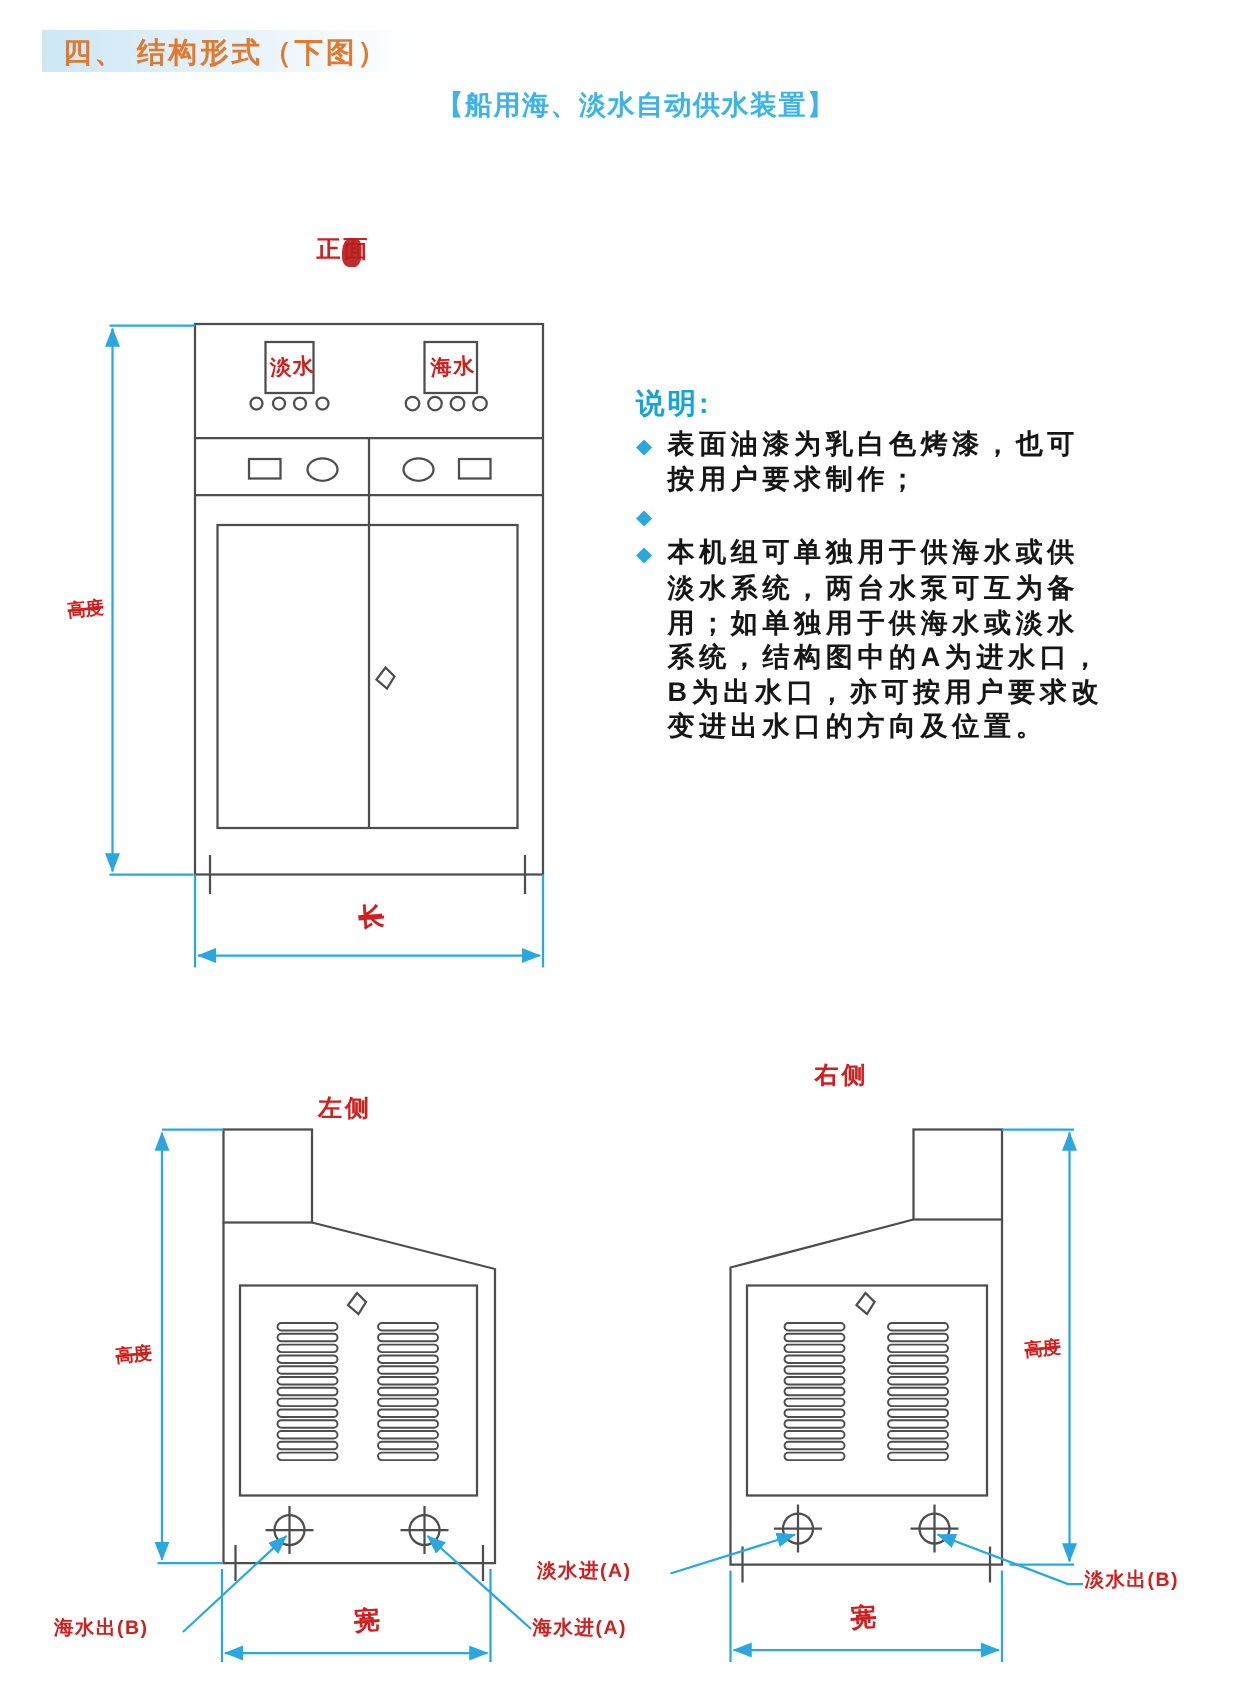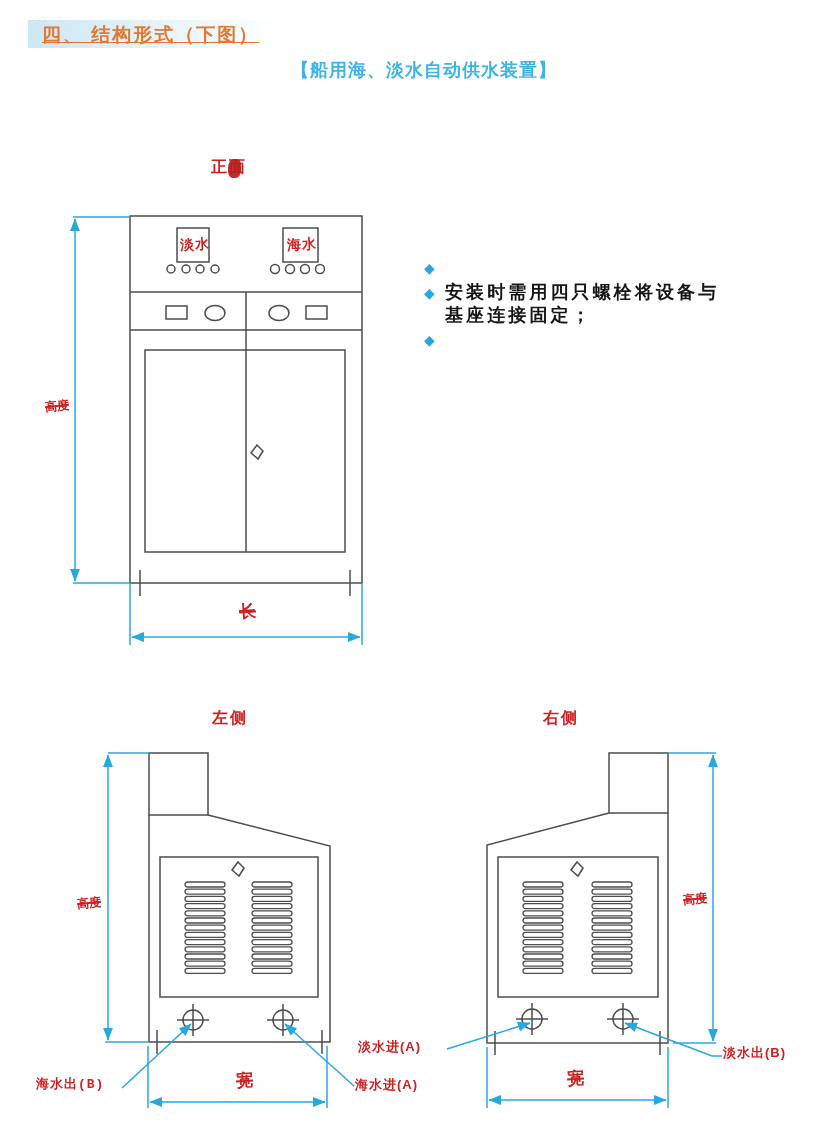--- a/index.html
+++ b/index.html
@@ -3,21 +3,21 @@
 <meta charset="utf-8">
 <style>
   html,body{margin:0;padding:0;background:#ffffff;}
   body{width:830px;height:1123px;position:relative;overflow:hidden;
        font-family:"Liberation Sans","DejaVu Sans",sans-serif;}
   .abs{position:absolute;}
   
   .hdr-bar{left:28px;top:20px;width:252px;height:28px;
            background:linear-gradient(90deg,#cde7f5 0%,#e8f4fb 55%,#ffffff 100%);}
   .hdr-title{left:42px;top:22px;font-size:19px;font-weight:bold;color:#e2792e;
-             letter-spacing:2px;white-space:nowrap;text-decoration:underline;}
+             letter-spacing:2px;white-space:nowrap;}
   .subtitle{left:291px;top:58px;font-size:18px;font-weight:bold;color:#3db4e5;
             letter-spacing:1px;white-space:nowrap;}
   
   .notes{left:424px;top:256px;width:344px;}
   .notes-heading{font-size:19px;font-weight:bold;color:#13a3dd;letter-spacing:2px;margin-bottom:3px;}
   .note-item{display:flex;align-items:flex-start;margin:0 0 1px 0;}
   .note-diamond{flex:0 0 21px;color:#29a8e0;font-size:14px;line-height:23px;padding-top:1px;}
   .note-text{font-size:18px;font-weight:bold;color:#161616;line-height:23.2px;
              letter-spacing:3.1px;white-space:pre-line;}
   
@@ -158,45 +158,52 @@
     <line x1="530" y1="1023" x2="447" y2="1049" marker-start="url(#ab)"></line>
     <polyline points="625,1023 712,1056 722,1056" marker-start="url(#ab)"></polyline>
   </g>
 </svg>
 
 <div class="abs hdr-bar"></div>
 <div class="abs hdr-title">四、 结构形式（下图）</div>
 <div class="abs subtitle">【船用海、淡水自动供水装置】</div>
 
 <div class="abs notes">
+  <div class="notes-heading">说明:</div>
+  <div class="note-item">
+    <span class="note-diamond">◆</span>
+    <span class="note-text">表面油漆为乳白色烤漆，也可
+按用户要求制作；</span>
+  </div>
   <div class="note-item">
     <span class="note-diamond">◆</span>
   </div>
   <div class="note-item">
     <span class="note-diamond">◆</span>
-    <span class="note-text">安装时需用四只螺栓将设备与
-基座连接固定；</span>
-  </div>
-  <div class="note-item">
-    <span class="note-diamond">◆</span>
+    <span class="note-text">本机组可单独用于供海水或供
+淡水系统，两台水泵可互为备
+用；如单独用于供海水或淡水
+系统，结构图中的A为进水口，
+B为出水口，亦可按用户要求改
+变进出水口的方向及位置。</span>
   </div>
 </div>
 
 <div class="abs red-label view-title" style="left:211px;top:159px;">
   <span>正面</span>
   <span class="blot"></span>
 </div>
 <div class="abs red-label disp-label" style="left:180px;top:237px;">淡水</div>
 <div class="abs red-label disp-label" style="left:287px;top:237px;">海水</div>
 <div class="abs red-label dim-small" style="left:45px;top:400px;">高度</div>
 <div class="abs red-label dim-big" style="left:239px;top:603px;"><span class="scrib">长</span></div>
 
-<div class="abs red-label view-title" style="left:212px;top:710px;">左侧</div>
+<div class="abs red-label view-title" style="left:212px;top:732px;">左侧</div>
 <div class="abs red-label dim-small" style="left:77px;top:897px;">高度</div>
 <div class="abs red-label dim-big" style="left:236px;top:1072px;"><span class="scrib">宽</span></div>
-<div class="abs red-label port-label" style="left:36px;top:1078px;font-family:Liberation Mono, monospace;">海水出(B)</div>
+<div class="abs red-label port-label" style="left:36px;top:1078px;">海水出(B)</div>
 <div class="abs red-label port-label" style="left:355px;top:1078px;">海水进(A)</div>
 <div class="abs red-label port-label" style="left:358px;top:1040px;">淡水进(A)</div>
 
 <div class="abs red-label view-title" style="left:543px;top:710px;">右侧</div>
 <div class="abs red-label dim-small" style="left:683px;top:893px;">高度</div>
 <div class="abs red-label dim-big" style="left:567px;top:1070px;"><span class="scrib">宽</span></div>
 <div class="abs red-label port-label" style="left:723px;top:1046px;">淡水出(B)</div>
 
 </body></html>

